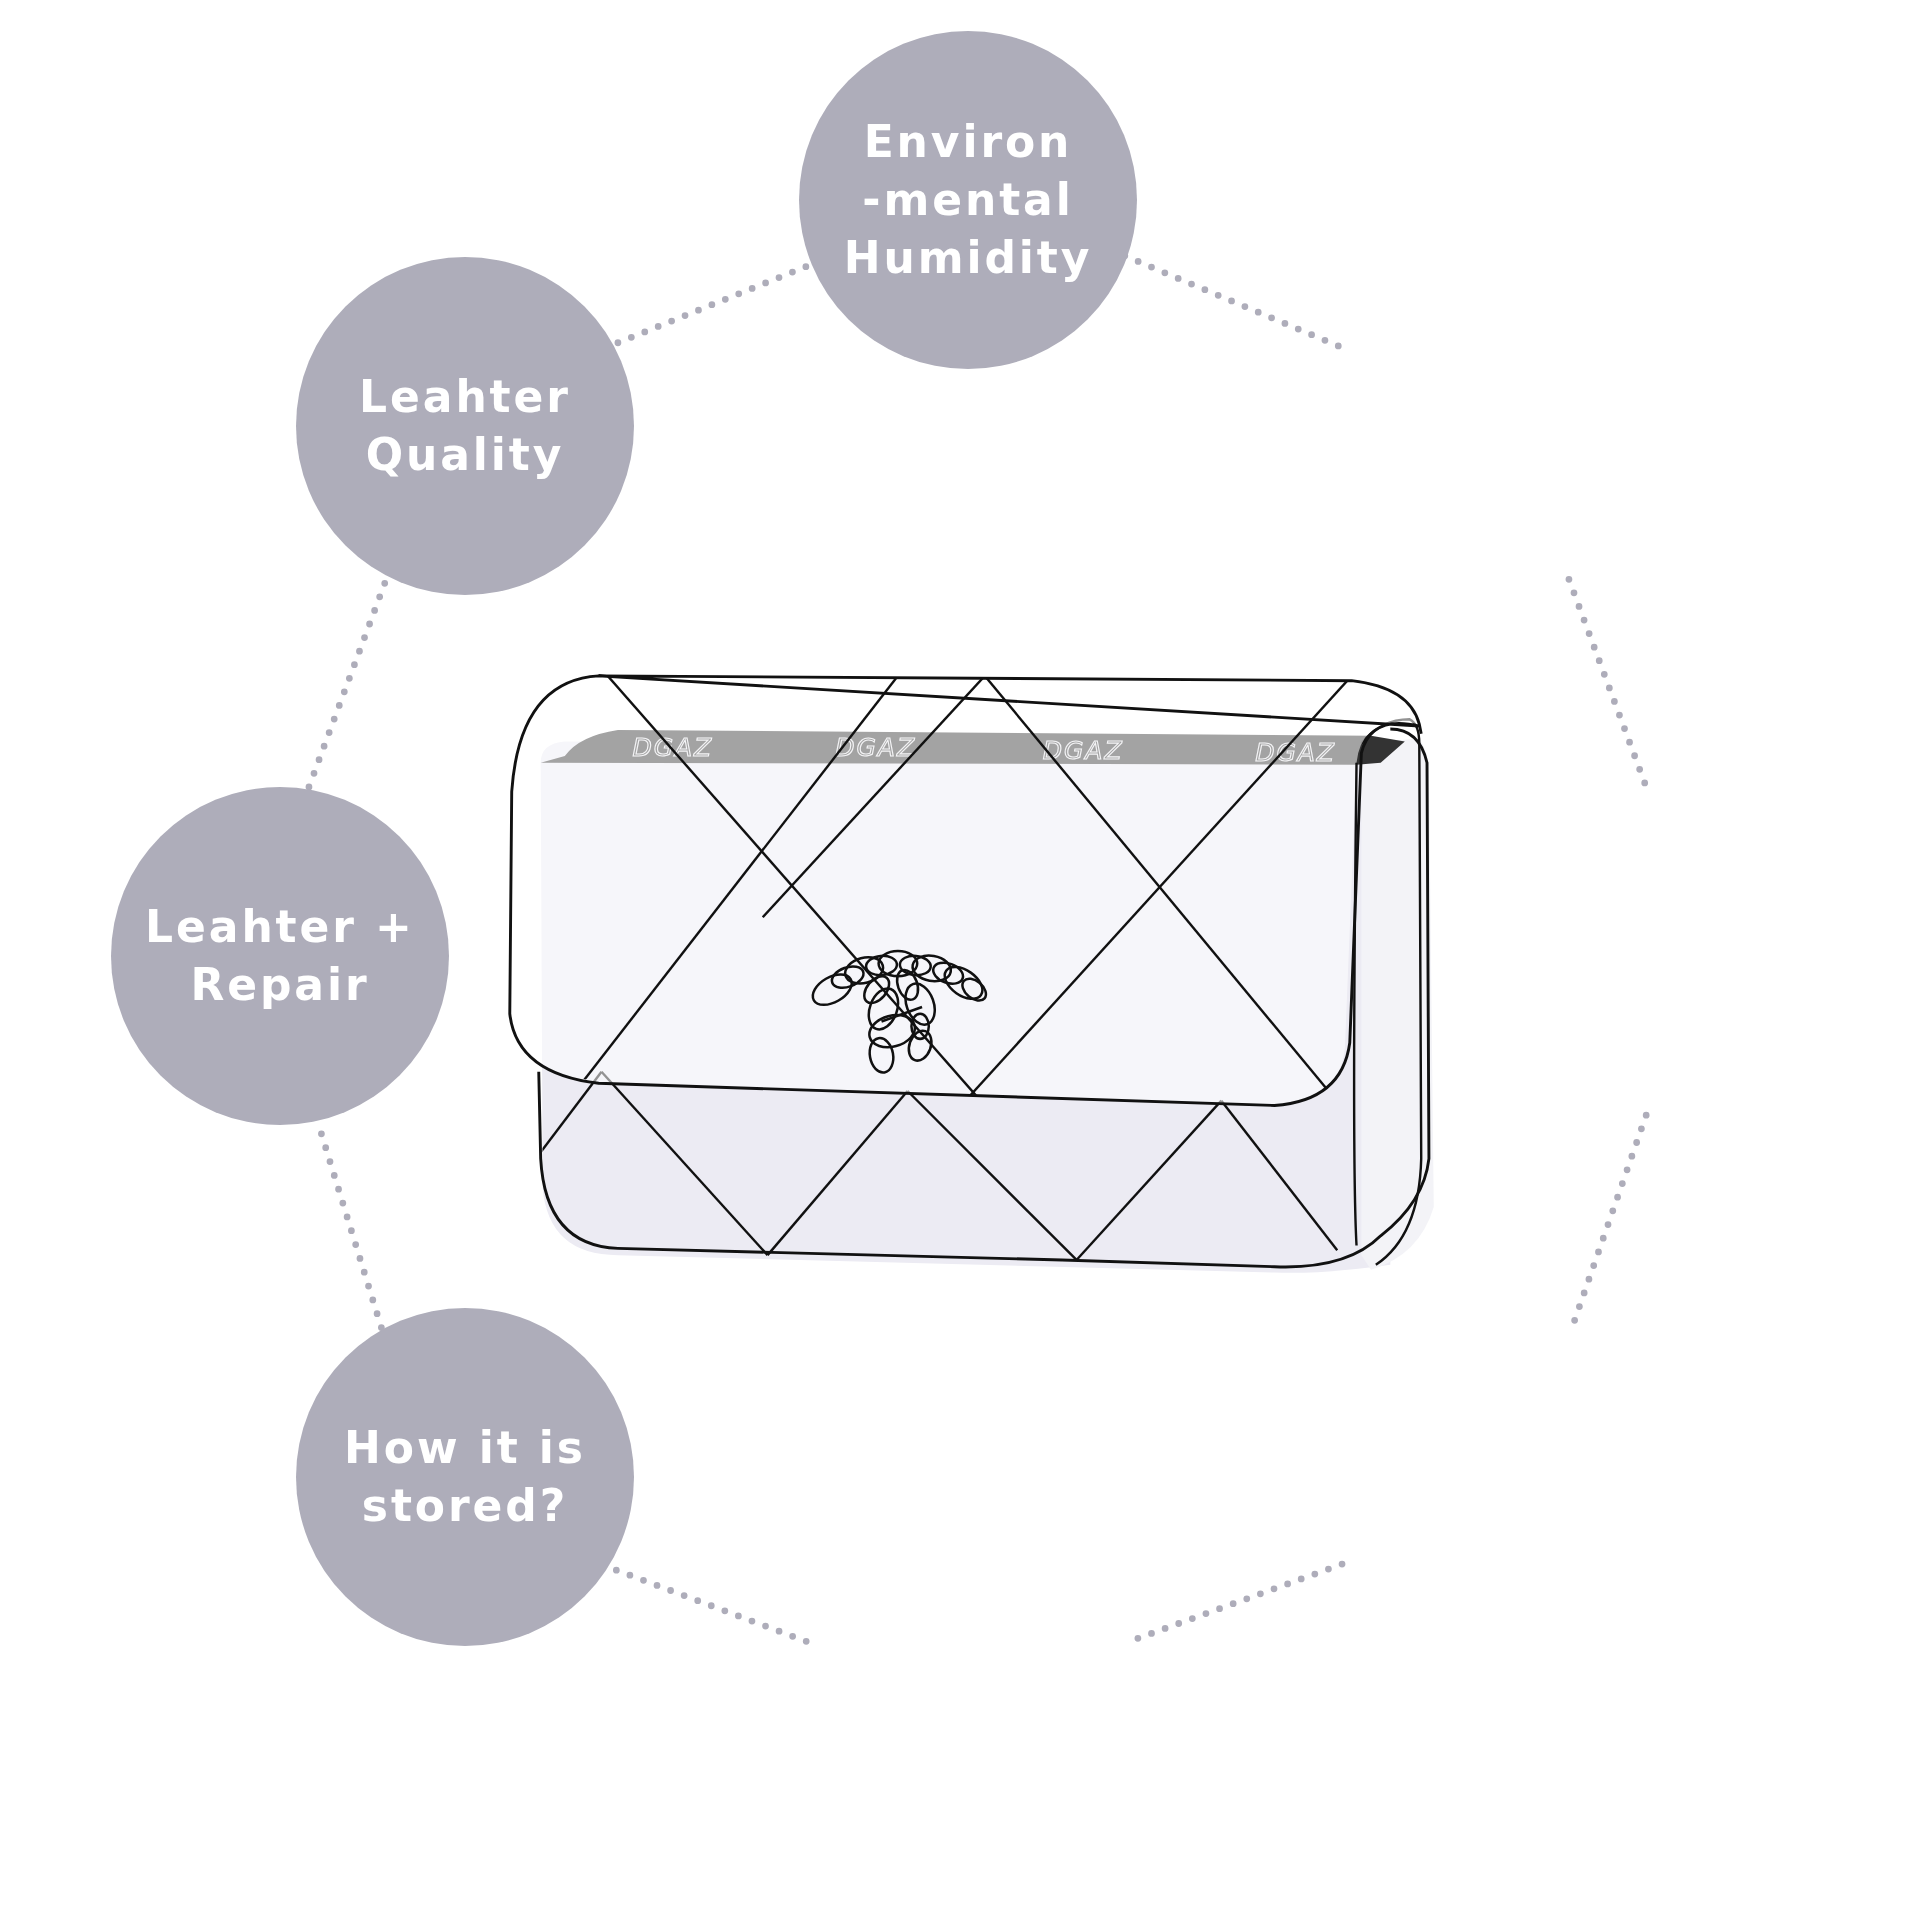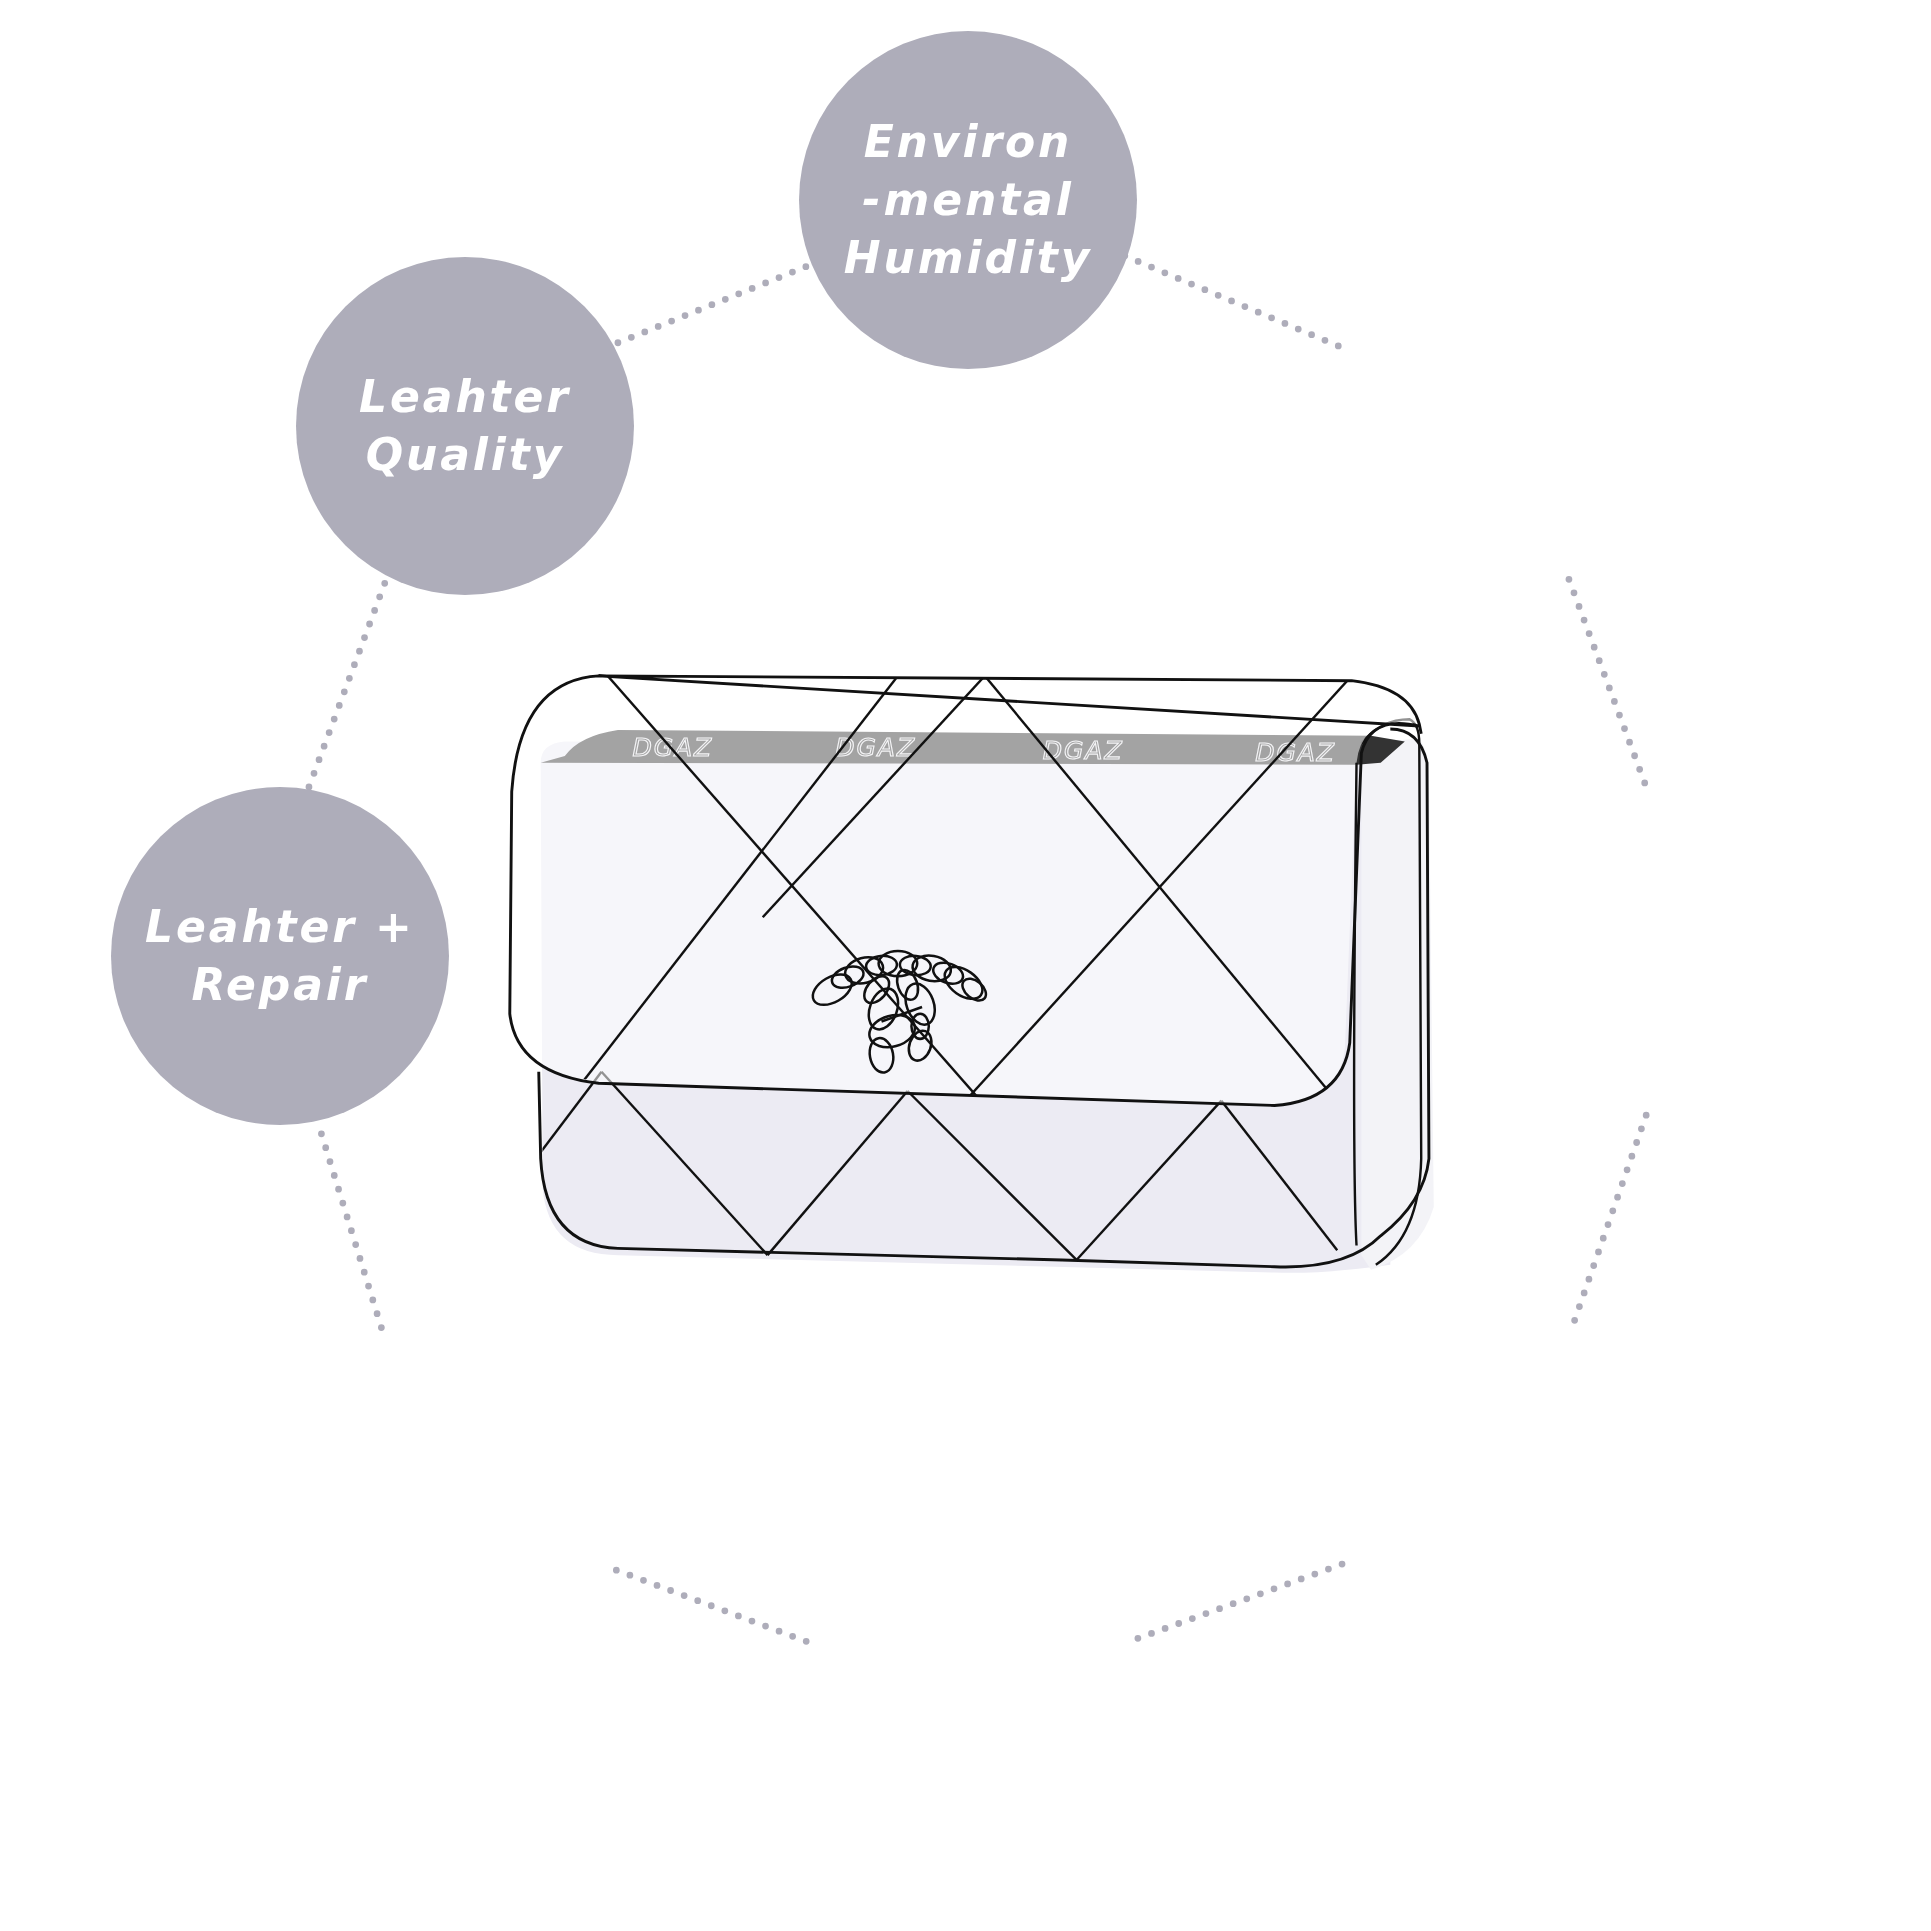--- a/index.html
+++ b/index.html
@@ -27,21 +27,20 @@
       background: #aeadba;
       display: flex;
       align-items: center;
       justify-content: center;
       text-align: center;
     }
     .node-label {
       color: #ffffff;
       font-family: "DejaVu Sans", sans-serif;
       font-weight: bold;
-      font-style: italic;
       font-size: 44px;
       line-height: 58px;
       letter-spacing: 2.9px;
       white-space: pre-line;
     }
     .bag {
       position: absolute;
       left: 0; top: 0;
       width: 1931px; height: 1931px;
     }
@@ -144,20 +143,24 @@
   <div class="node" style="left:799px; top:31px;">
     <span class="node-label">Environ
 -mental
 Humidity</span>
   </div>
 
 
 
 
 
+  <div class="node" style="left:296px; top:1308px;">
+    <span class="node-label">How it is
+stored?</span>
+  </div>
 
   <div class="node" style="left:111px; top:787px;">
     <span class="node-label">Leahter +
 Repair</span>
   </div>
 
   <div class="node" style="left:296px; top:257px;">
     <span class="node-label">Leahter
 Quality</span>
   </div>

